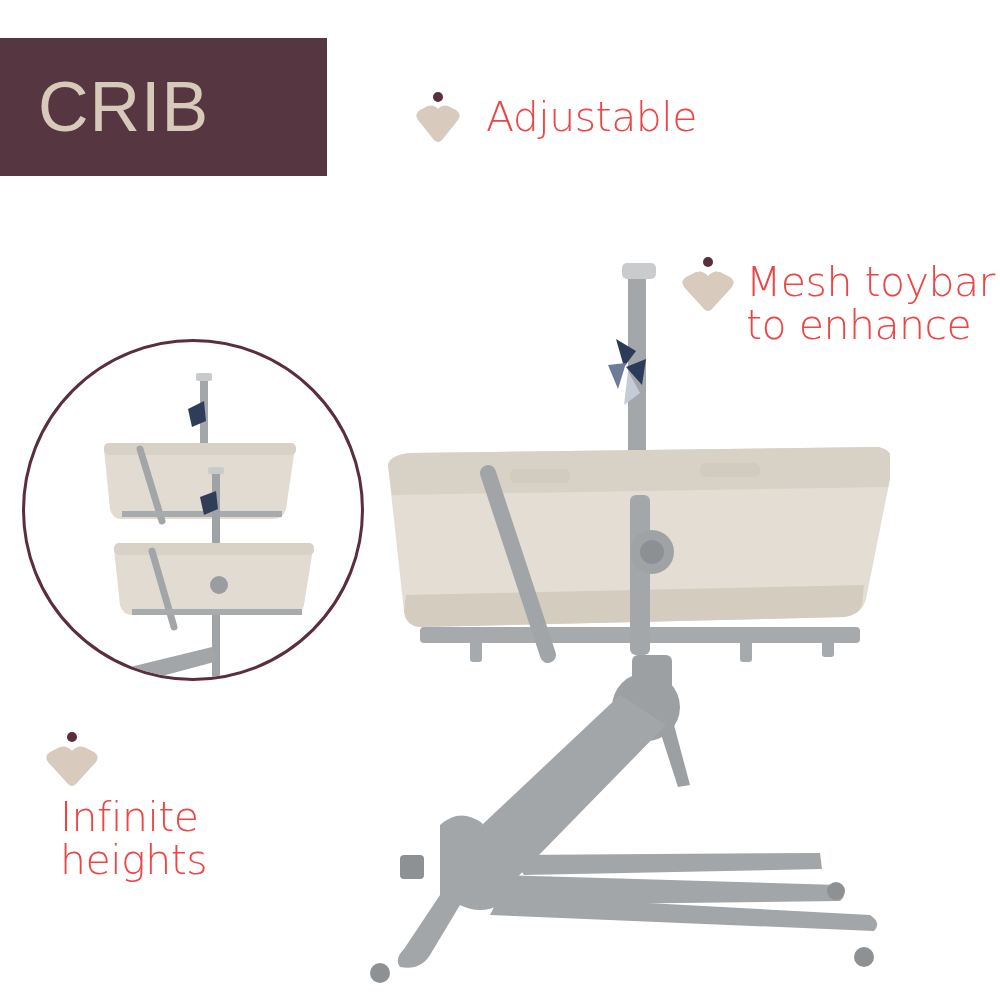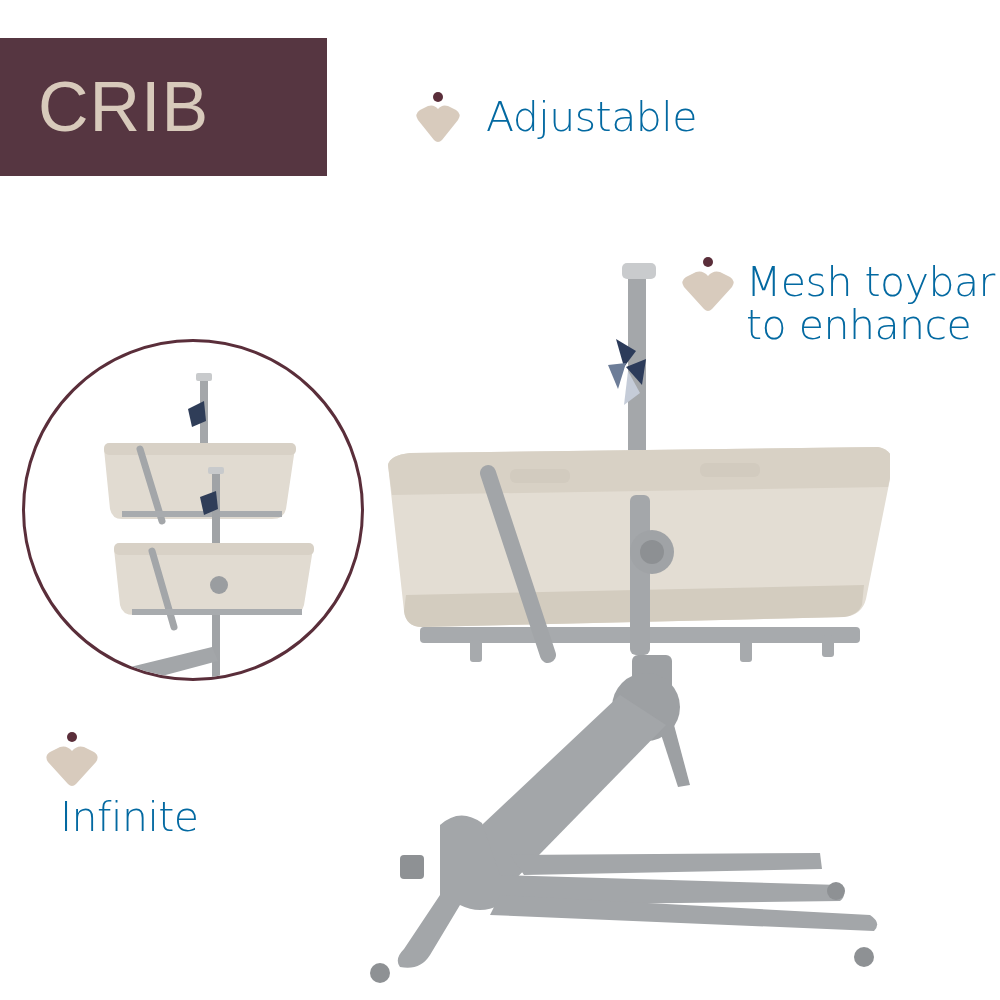--- a/index.html
+++ b/index.html
@@ -1,21 +1,21 @@
 <!DOCTYPE html>
 <html><head>
 <meta charset="utf-8">
 <style>
   html, body { margin:0; padding:0; }
   body { width:1000px; height:1000px; background:#ffffff; position:relative; overflow:hidden; font-family:"Liberation Sans", sans-serif; }
   .banner { position:absolute; left:0; top:38px; width:327px; height:138px; background:#563641; }
   .banner-title { position:absolute; left:38px; top:72px; font-size:70px; font-weight:400; color:#d8cabb; letter-spacing:1px; line-height:1; }
   .feature { position:absolute; display:flex; align-items:flex-start; }
   .feature .icon { position:relative; width:56px; height:60px; flex:none; }
-  .feature .text { color:#0369a1; font-family:"DejaVu Sans", sans-serif; font-weight:300; line-height:1.06; }
+  .feature .text { color:#ef4444; font-family:"DejaVu Sans", sans-serif; font-weight:300; line-height:1.06; }
   .feature .text div { white-space:nowrap; }
   .f1 { left:414px; top:90px; }
   .f1 .text { font-size:41px; margin-left:16px; margin-top:6px; letter-spacing:-0.5px; }
   .f2 { left:680px; top:255px; }
   .f2 .text { font-size:41px; margin-left:10px; margin-top:6px; letter-spacing:-0.5px; }
   .f3 { left:44px; top:730px;flex-direction:column; }
   .f3 .text { font-size:41px; margin-left:16px; margin-top:6px; letter-spacing:-0.5px; }
   .circle { position:absolute; left:22px; top:339px; width:342px; height:342px; border:3px solid #5a2e3a; border-radius:50%; box-sizing:border-box; overflow:hidden; background:#fff; }
   .scene { position:absolute; }
 </style>
@@ -52,20 +52,21 @@
 
 <div class="feature f3">
   <div class="icon">
     <svg width="56" height="60" viewBox="0 0 56 60">
       <circle cx="28" cy="7" r="5" fill="#5a2e3a"></circle>
       <path d="M4 32 Q0 26 6 22 L16 17 Q23 15 28 21 Q33 15 40 17 L50 22 Q56 26 52 32 L32 54 Q28 58 24 54 Z" fill="#d8cbbd"></path>
     </svg>
   </div>
   <div class="text">
     <div>Infinite</div>
+    <div>heights</div>
   </div>
 </div>
 
 <div class="circle">
   <svg width="342" height="342" viewBox="0 0 342 342" style="position:absolute;left:-3px;top:-3px">
 
     <rect x="178" y="36" width="8" height="100" fill="#a4a7aa"></rect>
     <rect x="174" y="34" width="16" height="8" rx="2" fill="#c8cacc"></rect>
     <polygon points="166,70 182,62 184,82 170,88" fill="#2f3d58"></polygon>
     <path d="M82 110 Q84 104 96 104 L262 104 Q274 106 272 116 L264 170 Q262 180 250 180 L100 180 Q90 180 88 170 Z" fill="#e1dbd1"></path>

